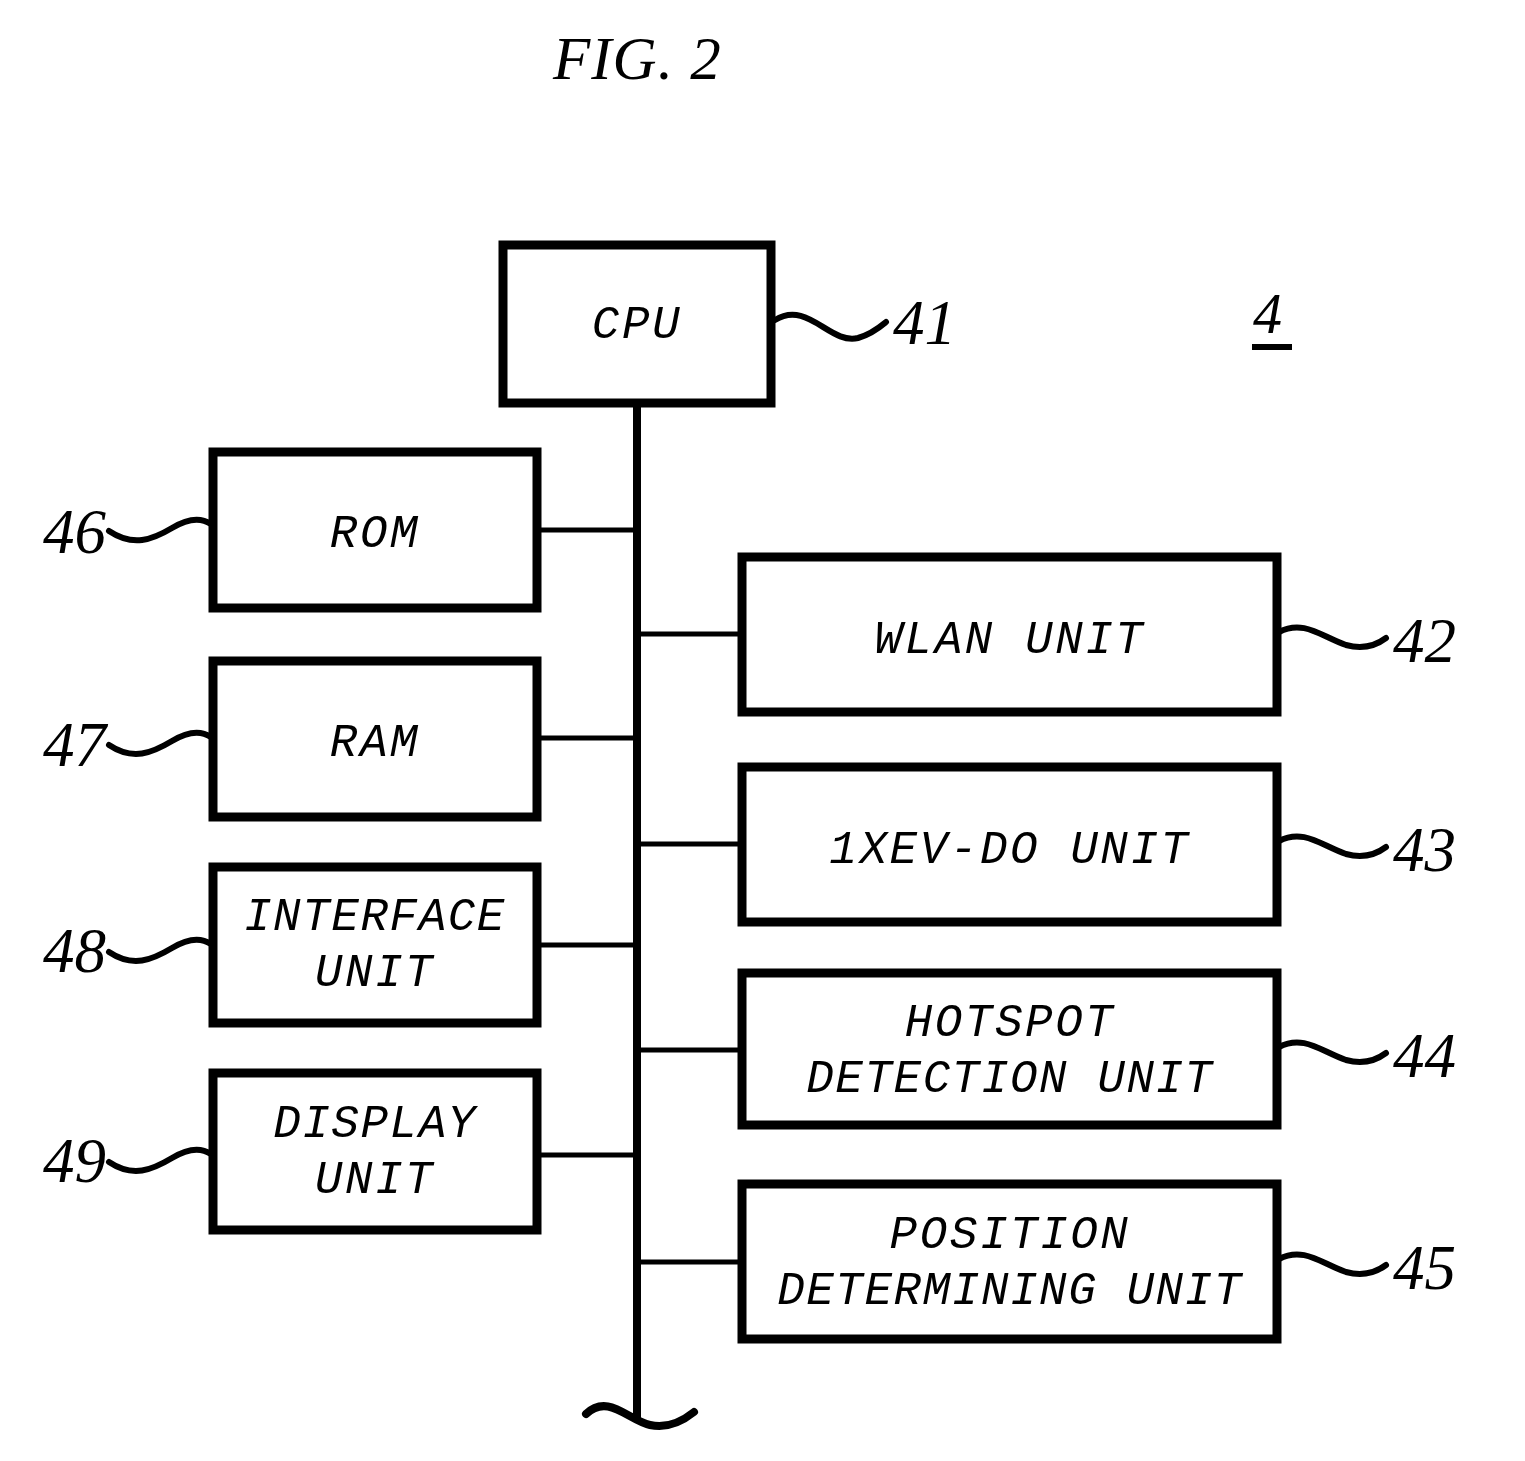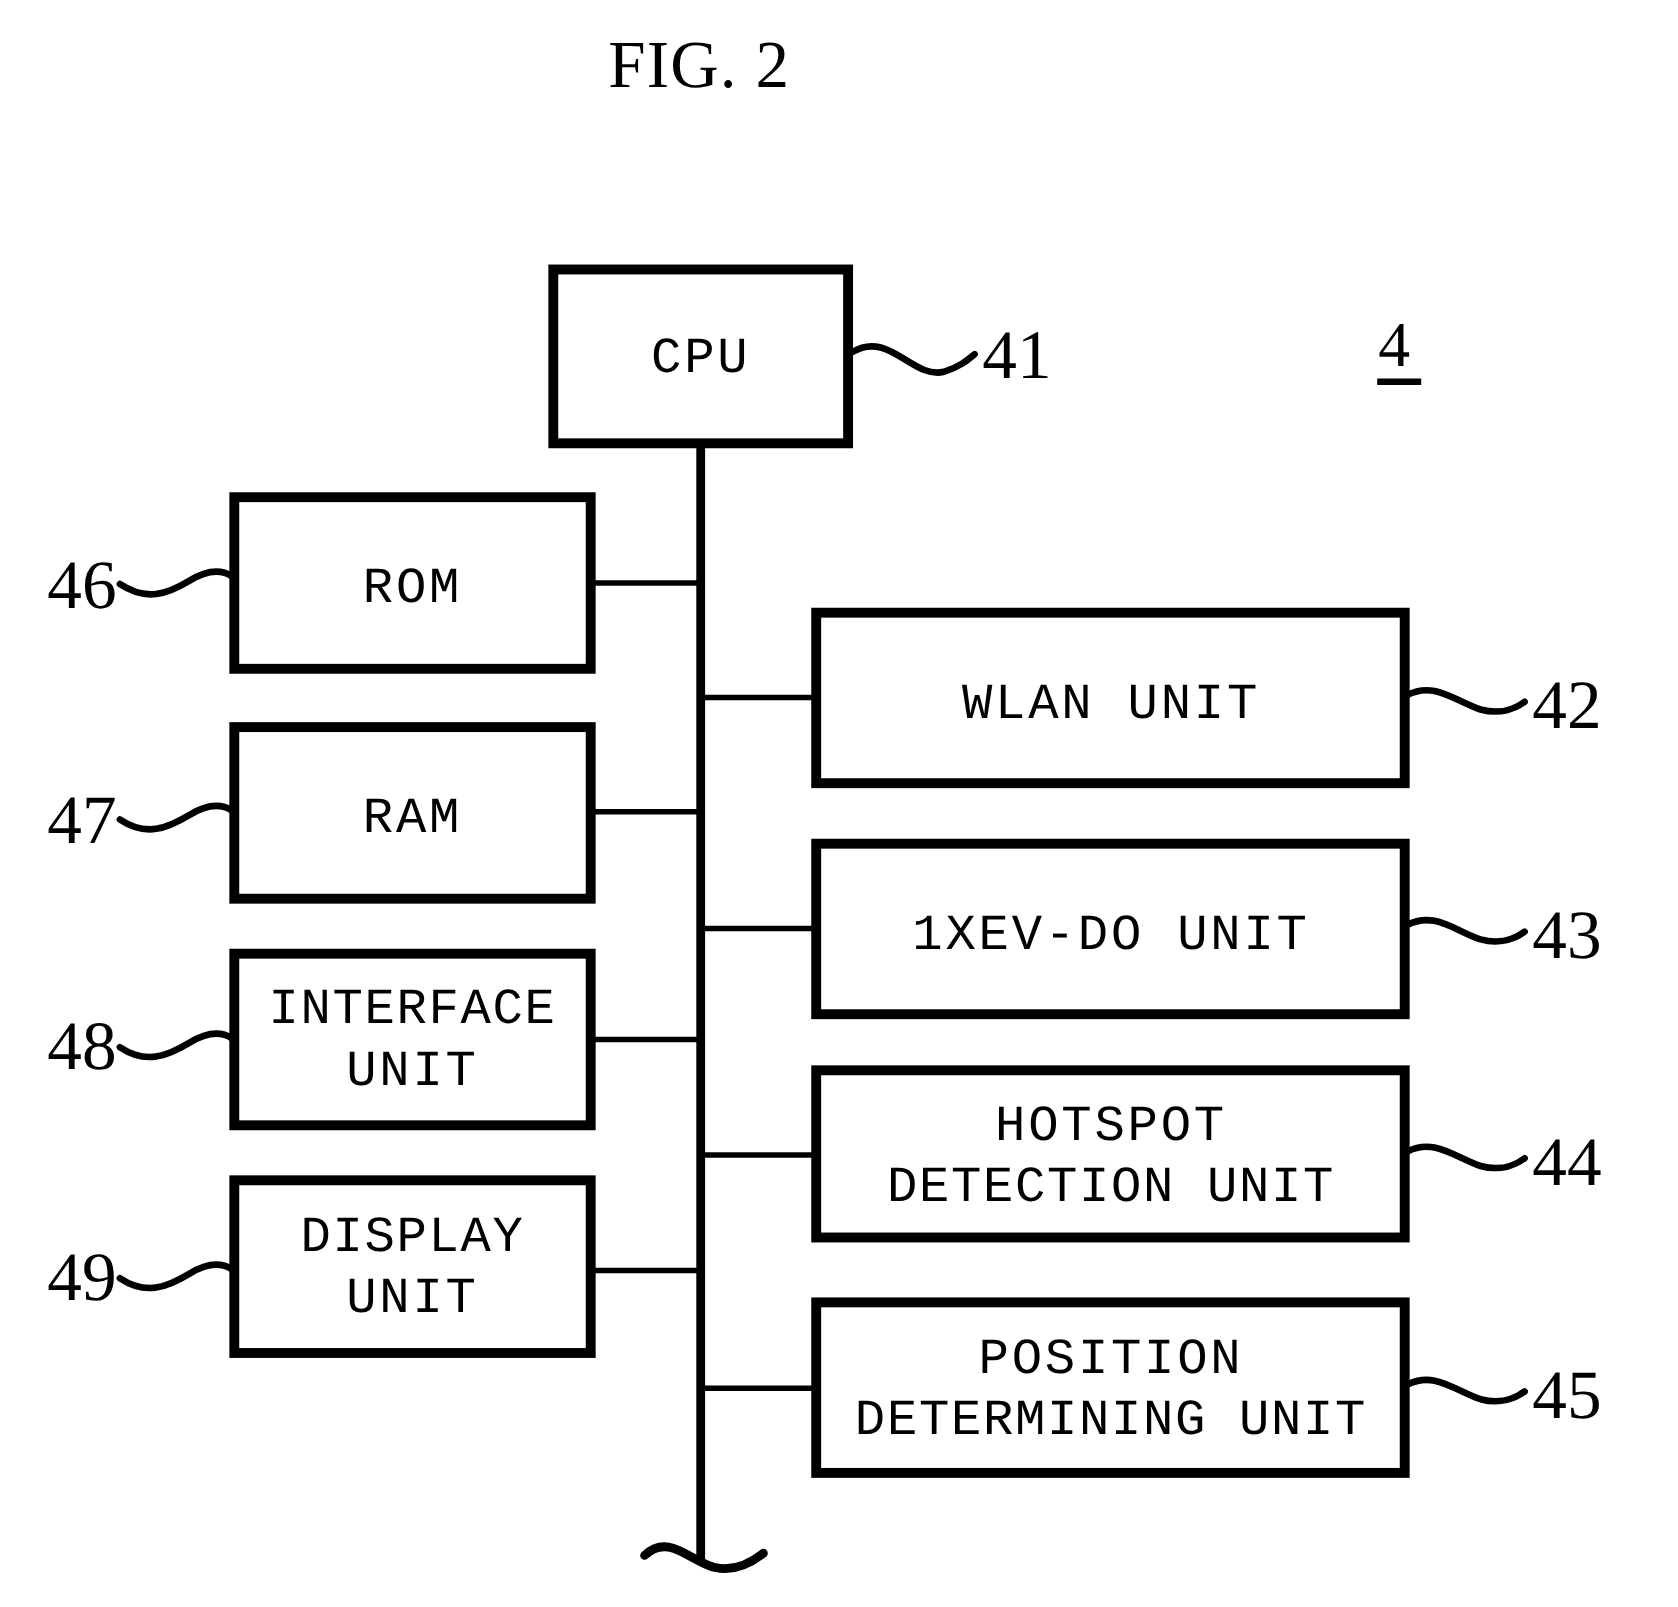--- a/index.html
+++ b/index.html
@@ -13,20 +13,21 @@
     position: relative;
     overflow: hidden;
     font-family: "Liberation Sans", sans-serif;
   }
   #figure-root {
     position: absolute;
     left: 0;
     top: 0;
     width: 1236px;
     height: 1461px;
+    font-style: italic;
   }
   .fig-title {
     font-family: "Liberation Serif", serif;
     font-size: 61px;
     fill: #000000;
     letter-spacing: 1px;
   }
   .ref-num {
     font-family: "Liberation Serif", serif;
     font-size: 63px;

